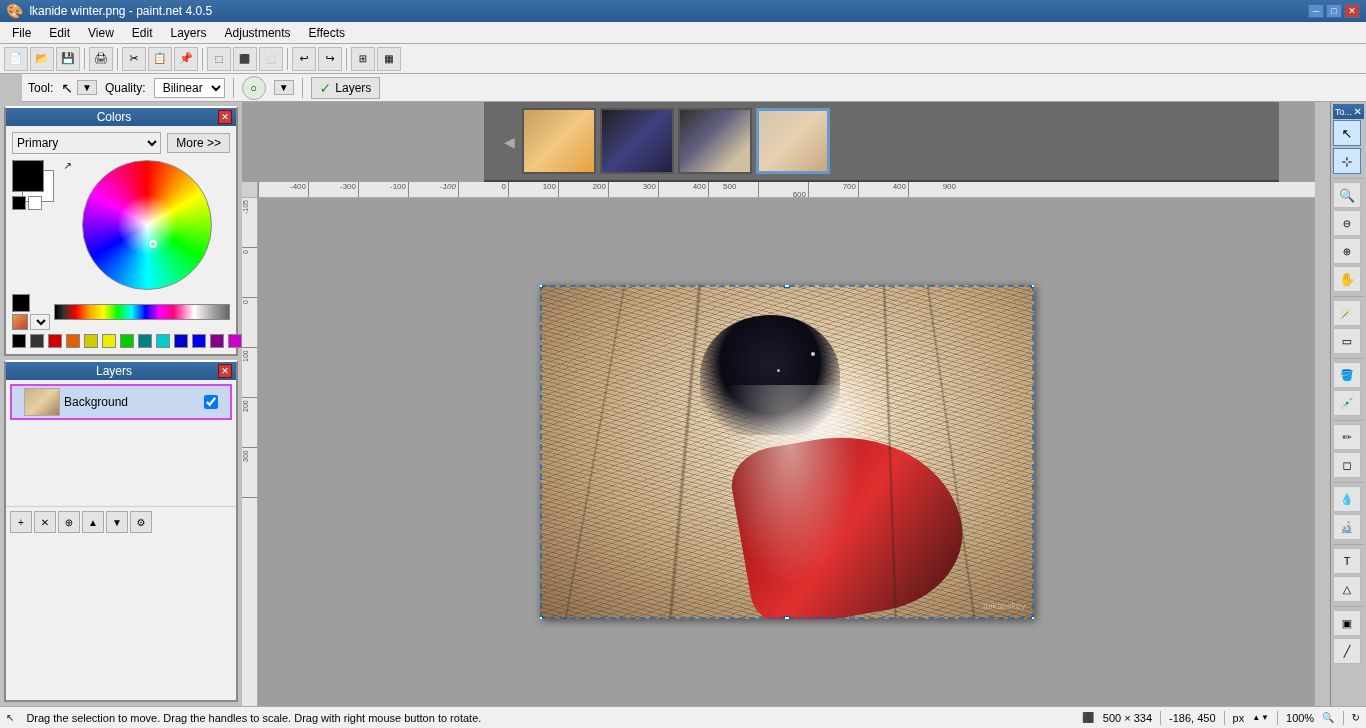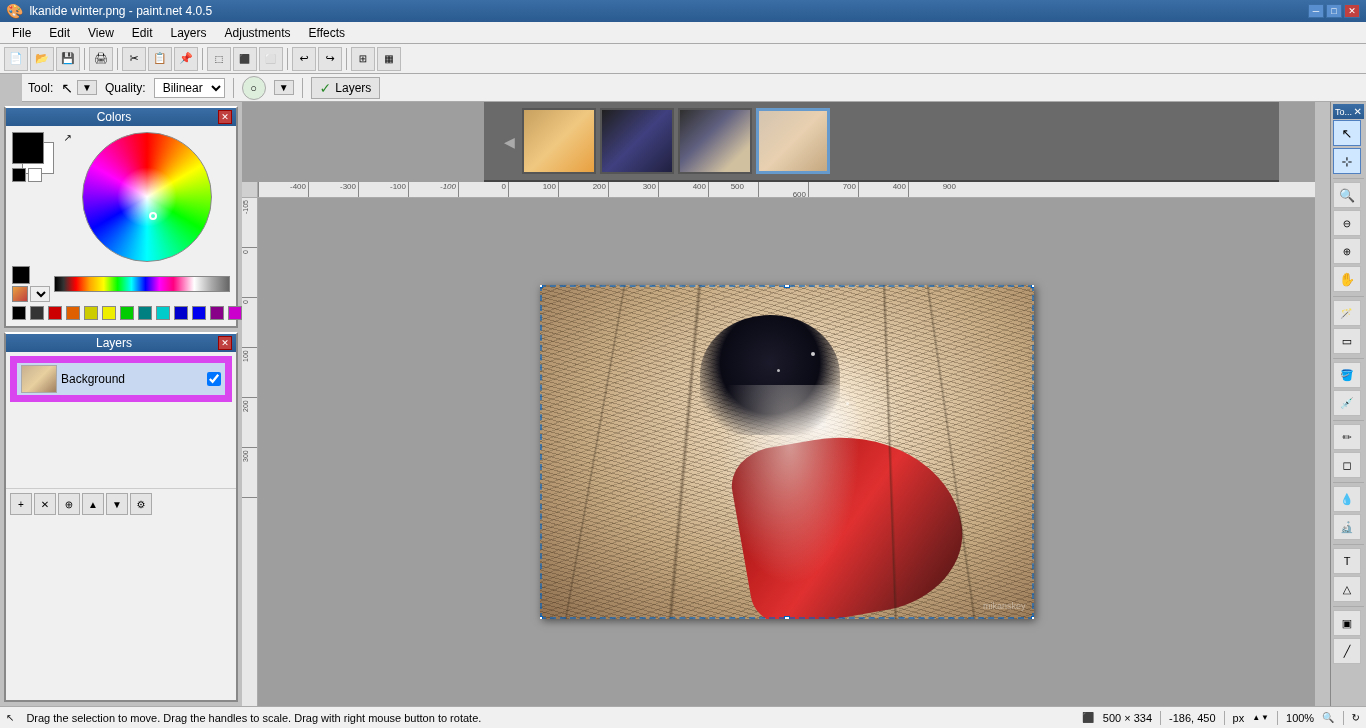--- a/index.html
+++ b/index.html
@@ -113,22 +113,22 @@
     
     .palette-bottom { display: flex; align-items: center; gap: 4px; margin-top: 4px; }
     .palette-swatch { width: 14px; height: 14px; border: 1px solid #888; cursor: pointer; flex-shrink: 0; }
 
     
     #layers-panel {
       background: #f0f0f0; border: 2px solid #888; border-top: 2px solid #fff; flex: 1;
     }
     .layers-body { padding: 4px; }
     .layer-item {
-      display: flex; align-items: center; gap: 4px; padding: 2px 4px;
-      background: #c8d8f0; border: 7px solid #d946ef; margin-bottom: 2px; cursor: pointer;
+      display: flex; align-items: center; gap: 4px; padding: 2px 12px;
+      background: #c8d8f0; border: 2px solid #d946ef; margin-bottom: 2px; cursor: pointer;
     }
     .layer-thumb { width: 36px; height: 28px; background: #d4b49a; border: 1px solid #aaa; overflow: hidden; }
     .layer-name { flex: 1; font-size: 12px; }
     .layer-check { width: 14px; height: 14px; }
     .layers-actions { display: flex; gap: 2px; padding: 4px; border-top: 1px solid #ccc; }
     .layer-action-btn { width: 22px; height: 22px; background: #e4e4e4; border: 1px solid #aaa; font-size: 10px; cursor: pointer; display: flex; align-items: center; justify-content: center; }
 
     
     #canvas-area {
       flex: 1; background: #9e9e9e; overflow: hidden; position: relative;
@@ -289,20 +289,26 @@
 <div id="main">
 
   <div id="left-panels">
 
     <div id="colors-panel">
       <div class="panel-titlebar">
         <span style="flex:1;text-align:center;">Colors</span>
         <div class="panel-close">✕</div>
       </div>
       <div class="panel-body">
+        <div class="colors-top">
+          <select class="color-mode-select">
+            <option>Primary</option>
+          </select>
+          <button class="more-btn">More &gt;&gt;</button>
+        </div>
         <div style="display:flex;align-items:flex-start;gap:4px;">
 
           <div class="color-swatches">
             <div class="swatch-bg"></div>
             <div class="swatch-fg"></div>
             <div class="swap-icon">↗</div>
             <div class="swatch-mini">
               <div class="swatch-mini-black"></div>
               <div class="swatch-mini-white"></div>
             </div>
@@ -398,21 +404,21 @@
         <div style="position:absolute;top:0;left:0;display:flex;font-size:8px;color:#555;">
           <div style="width:50px;text-align:right;border-left:1px solid #888;padding:0 2px;">-400</div>
           <div style="width:50px;text-align:right;border-left:1px solid #888;padding:0 2px;">-300</div>
           <div style="width:50px;text-align:right;border-left:1px solid #888;padding:0 2px;">-100</div>
           <div style="width:50px;text-align:right;border-left:1px solid #888;padding:0 2px;font-style:italic;">-100</div>
           <div style="width:50px;text-align:right;border-left:1px solid #888;padding:0 2px;">0</div>
           <div style="width:50px;text-align:right;border-left:1px solid #888;padding:0 2px;">100</div>
           <div style="width:50px;text-align:right;border-left:1px solid #888;padding:0 2px;">200</div>
           <div style="width:50px;text-align:right;border-left:1px solid #888;padding:0 2px;">300</div>
           <div style="width:50px;text-align:right;border-left:1px solid #888;padding:0 2px;">400</div>
-          <div style="width:50px;text-align:right;border-left:1px solid #888;padding:0 14px;">500</div>
+          <div style="width:50px;border-left:1px solid #888;padding:0 14px;">500</div>
           <div style="width:50px;text-align:right;border-left:1px solid #888;padding:8px 2px;">600</div>
           <div style="width:50px;text-align:right;border-left:1px solid #888;padding:0 2px;">700</div>
           <div style="width:50px;text-align:right;border-left:1px solid #888;padding:0 2px;">400</div>
           <div style="width:50px;text-align:right;border-left:1px solid #888;padding:0 2px;">900</div>
         </div>
       </div>
 
       <div style="position:absolute;top:16px;left:0;width:16px;bottom:0;background:#e8e8e8;border-right:1px solid #aaa;overflow:hidden;z-index:9;">
         <div style="display:flex;flex-direction:column;font-size:8px;color:#555;">
           <div style="height:50px;writing-mode:vertical-rl;transform:rotate(180deg);border-top:1px solid #888;text-align:right;padding:2px 0;font-size:7px;">-105</div>

